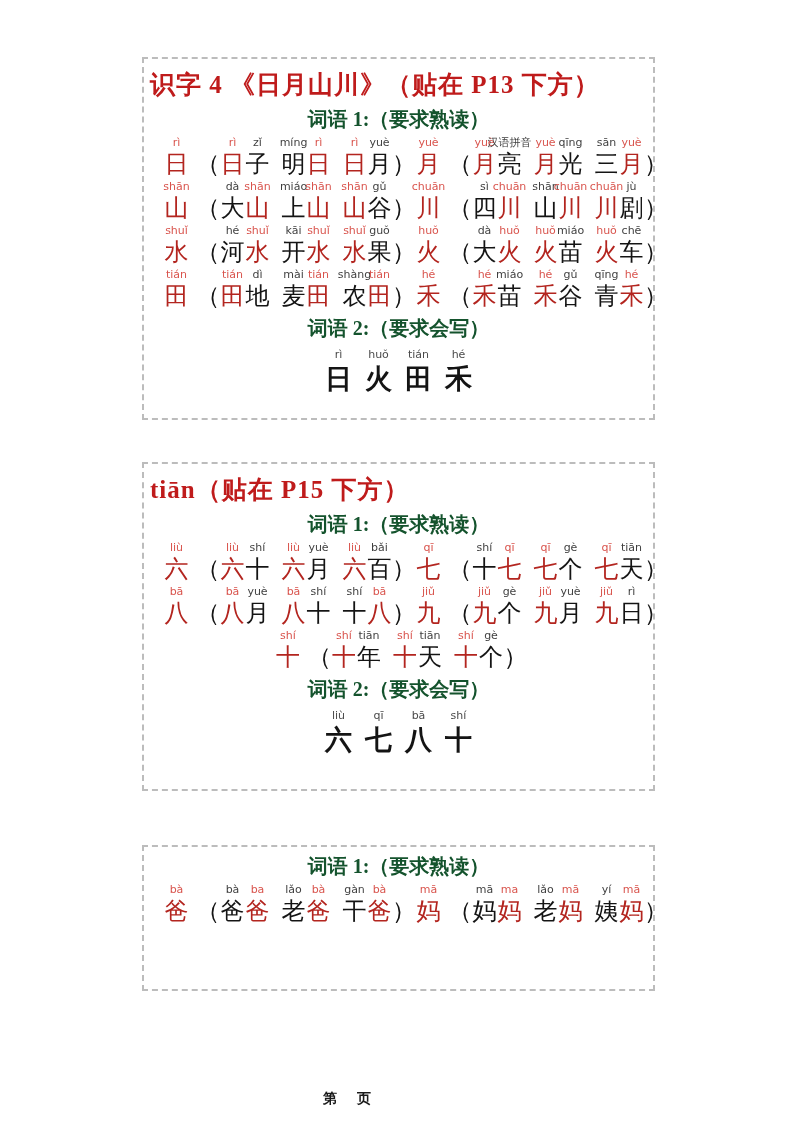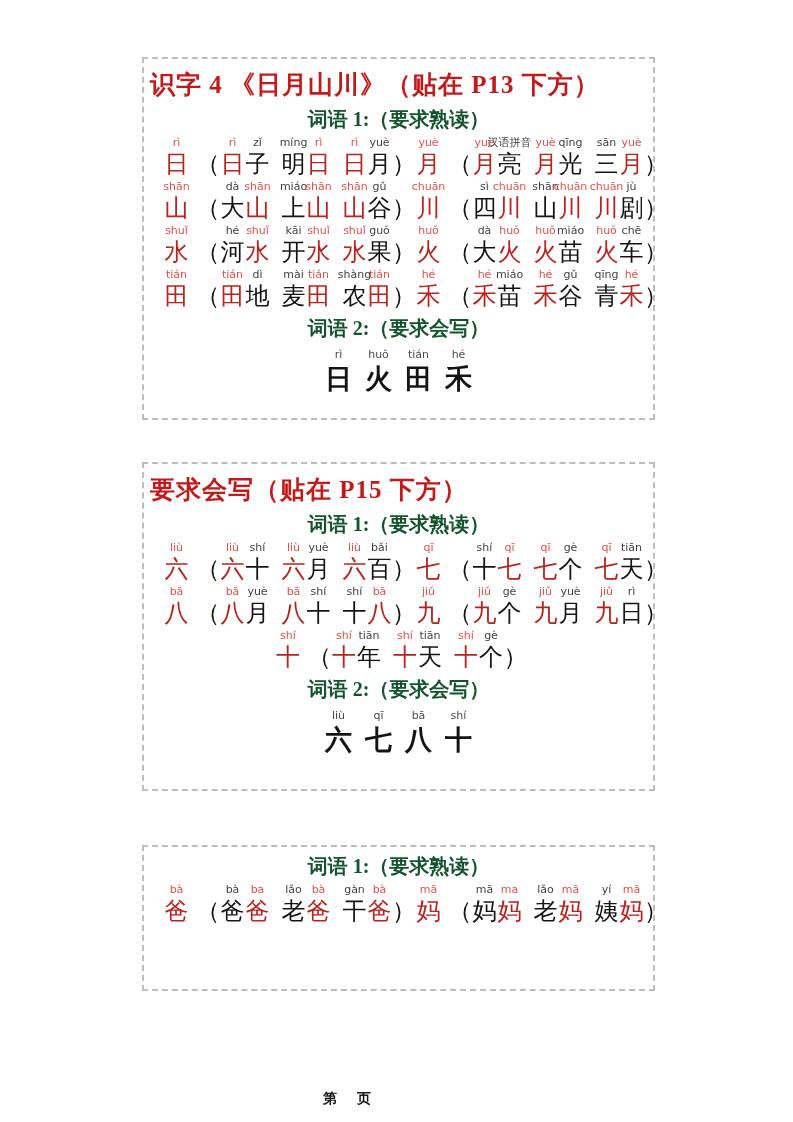--- a/index.html
+++ b/index.html
@@ -398,21 +398,21 @@
         <span class="hz">田</span>
       </span>
       <span class="syl">
         <span class="py">hé</span>
         <span class="hz">禾</span>
       </span>
     </div>
 </div>
 
 <div class="box box2">
-  <div class="title">要求会写（贴在 P15 下方）</div>
+  <div class="title">tiān（贴在 P15 下方）</div>
   <div class="sub">词语 1:（要求熟读）</div>
   <div class="rows">
       <div class="row">
         <span class="group">
           <span class="syl red head">
             <span class="py">liù</span>
             <span class="hz">六</span>
           </span>
           <span class="bracket">（</span>
           <span class="word">

